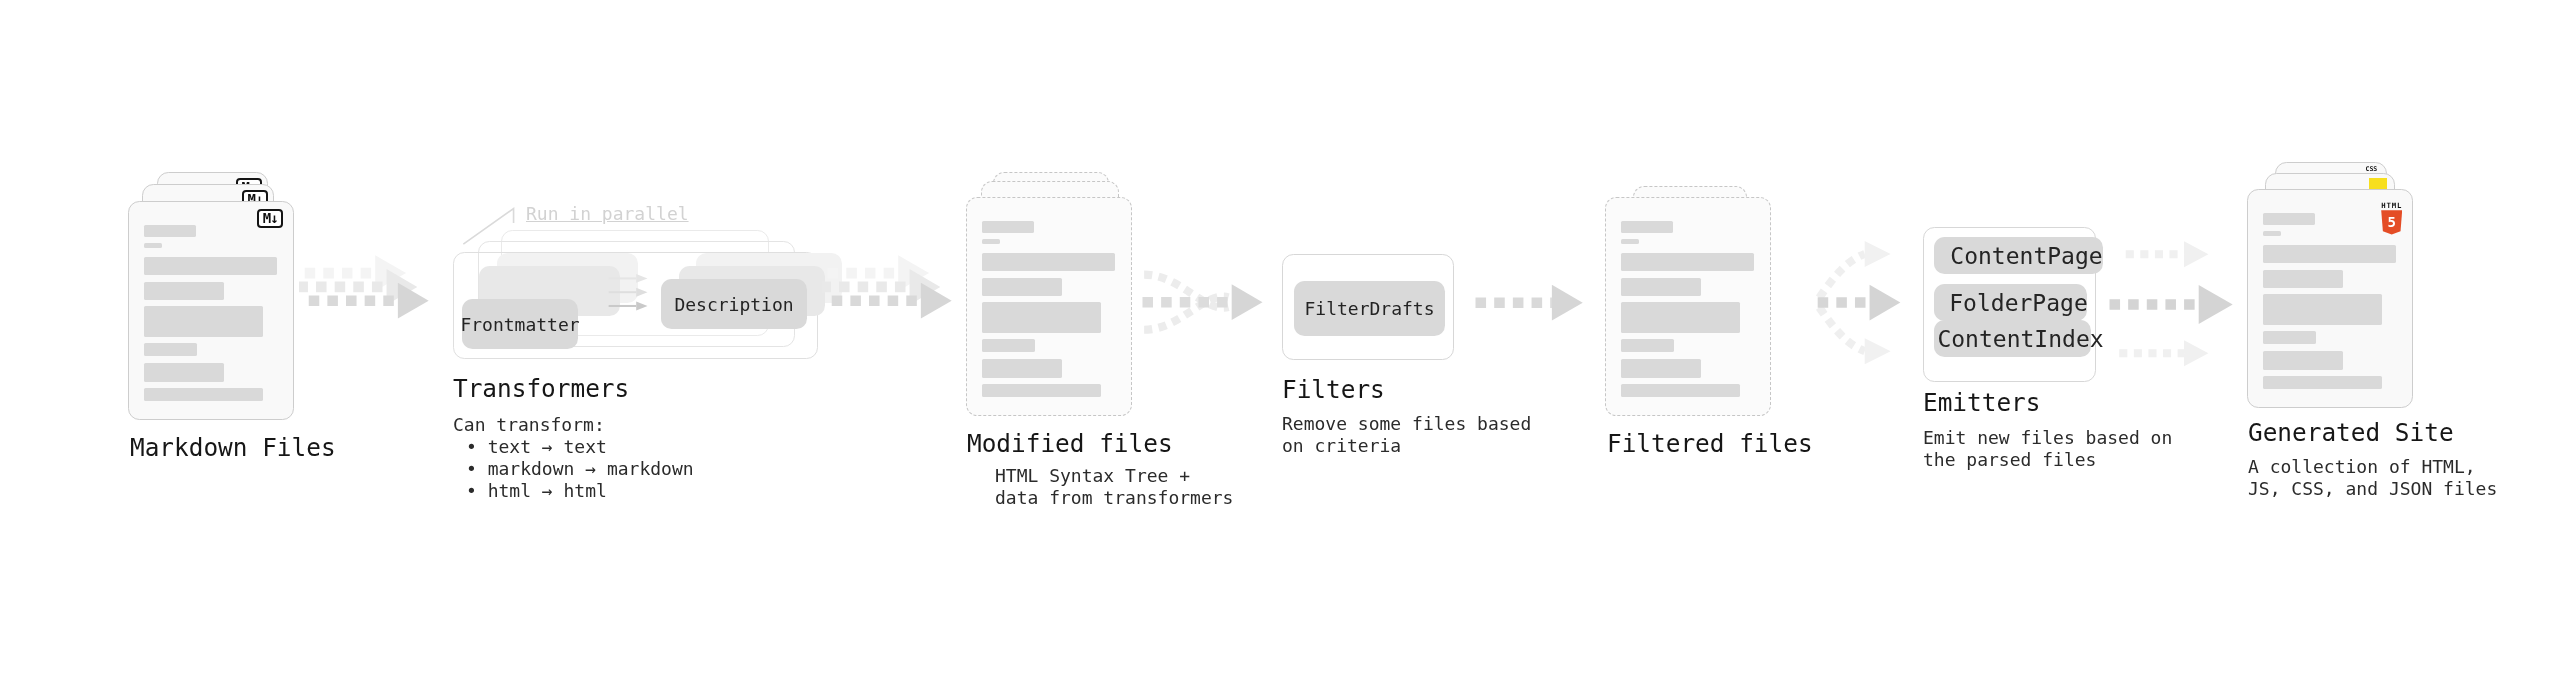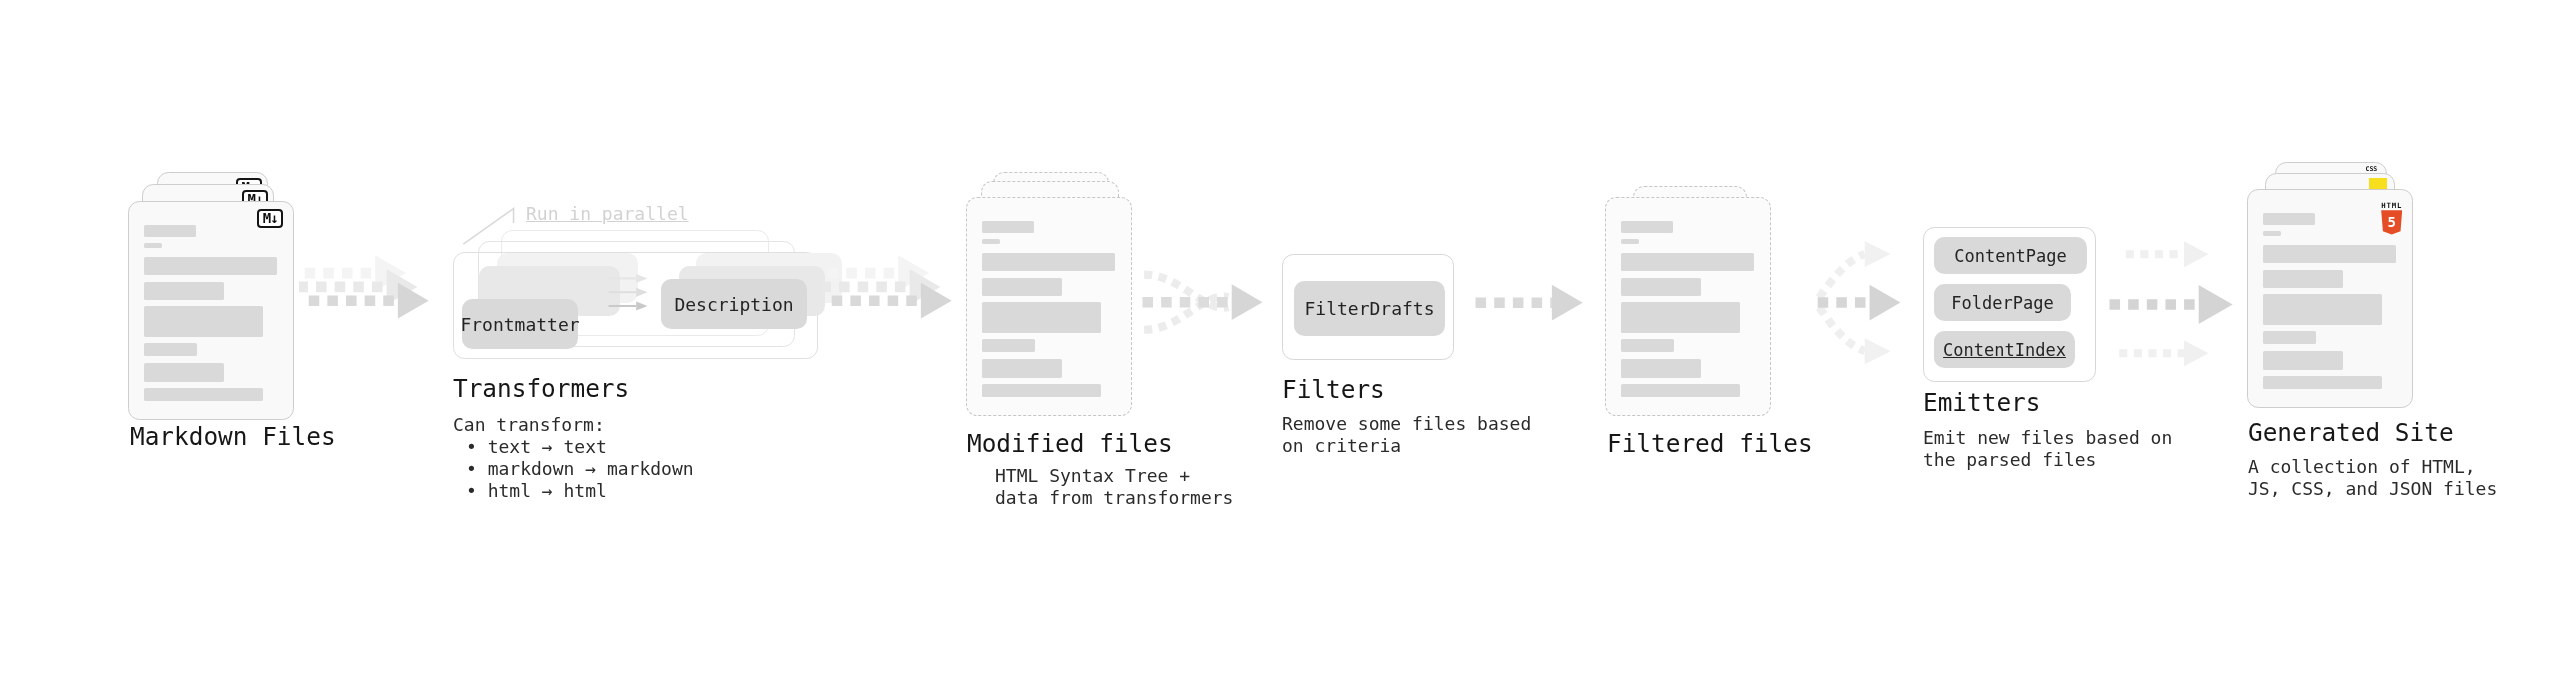--- a/index.html
+++ b/index.html
@@ -33,21 +33,21 @@
   .css-badge{position:absolute;width:16.3px;text-align:center;}
   .css-text{font-size:6.5px;font-weight:bold;color:#111;line-height:6.5px;display:block;}
   .css-bar{height:3.3px;background:#2965f1;margin-top:0.8px;border-radius:0.8px;}
   
   .frame{position:absolute;border:1.6px solid #dfdfdf;border-radius:11.4px;box-sizing:border-box;background:transparent;}
   .frame.filled{background:#ffffff;border-color:#d7d7d7;}
   .node{position:absolute;background:#d9d9d9;border-radius:10.6px;display:flex;
         align-items:center;justify-content:center;font-size:18px;color:#242424;}
   .node.ghost2{background:#e8e8e8;}
   .node.ghost3{background:#f2f2f2;}
-  .node.small{font-size:17px;}
+  .node.small{font-size:23px;padding-left:16px;}
   
   .stage-label{position:absolute;font-size:24.4px;color:#161616;white-space:nowrap;text-align:right;}
   .desc{position:absolute;font-size:18px;line-height:22px;color:#2b2b2b;white-space:nowrap;}
   .annotation{position:absolute;font-size:18px;color:#d2d2d2;white-space:nowrap;}
   svg{display:block;}
 </style>
 </head>
 <body>
 
 <div id="canvas">
@@ -65,21 +65,21 @@
         <div class="b1"></div>
         <div class="b2"></div>
         <div class="b3"></div>
         <div class="b4"></div>
         <div class="b5"></div>
         <div class="b6"></div>
         <div class="b7"></div>
         <div class="b8"></div>
       </div>
     </div>
-    <div class="stage-label" style="left:130px;top:422px;">Markdown Files</div>
+    <div class="stage-label" style="left:130px;top:433px;">Markdown Files</div>
   </div>
 
   <svg class="abs" style="left:299px;top:229px;" width="154" height="102" viewBox="0 0 190 125">
     <g transform="translate(-28,-34)" stroke="#f4f4f4" fill="#f4f4f4">
       <line x1="12" y1="88" x2="122" y2="88" fill="none" stroke-width="13" stroke-dasharray="13 10"></line>
       <polygon points="122,66 160,88 122,110" stroke="none"></polygon>
     </g>
     <g transform="translate(-14,-17)" stroke="#e9e9e9" fill="#e9e9e9">
       <line x1="12" y1="88" x2="122" y2="88" fill="none" stroke-width="13" stroke-dasharray="13 10"></line>
       <polygon points="122,66 160,88 122,110" stroke="none"></polygon>
@@ -214,21 +214,21 @@
     <path d="M10,98 C28,124 44,144 66,152" fill="none" stroke="#efefef" stroke-width="10" stroke-dasharray="10 8"></path>
     <polygon points="66,136 98,152 66,168" fill="#f1f1f1"></polygon>
     <line x1="8" y1="92" x2="72" y2="92" fill="none" stroke="#d6d6d6" stroke-width="13" stroke-dasharray="13 10"></line>
     <polygon points="72,70 110,92 72,114" fill="#d4d4d4"></polygon>
   </svg>
 
   <div>
     <div class="frame filled" style="left:1923px;top:227px;width:173px;height:155px;"></div>
     <div class="node small" style="left:1934px;top:237px;width:153px;height:37px;">ContentPage</div>
     <div class="node small" style="left:1934px;top:284px;width:137px;height:37px;">FolderPage</div>
-    <div class="node small" style="left:1934px;top:331px;width:141px;height:37px;text-decoration:underline;">ContentIndex</div>
+    <div class="node small" style="left:1934px;top:320px;width:141px;height:37px;">ContentIndex</div>
     <div class="stage-label" style="left:1923px;top:388px;">Emitters</div>
     <div class="desc" style="left:1923px;top:427px;">
       <div>Emit new files based on</div>
       <div>the parsed files</div>
     </div>
   </div>
 
   <svg class="abs" style="left:2103px;top:230px;" width="150" height="154" viewBox="0 0 185 190">
     <line x1="28" y1="30" x2="100" y2="30" fill="none" stroke="#f0f0f0" stroke-width="10" stroke-dasharray="10 8"></line>
     <polygon points="100,14 130,30 100,46" fill="#f0f0f0"></polygon>

